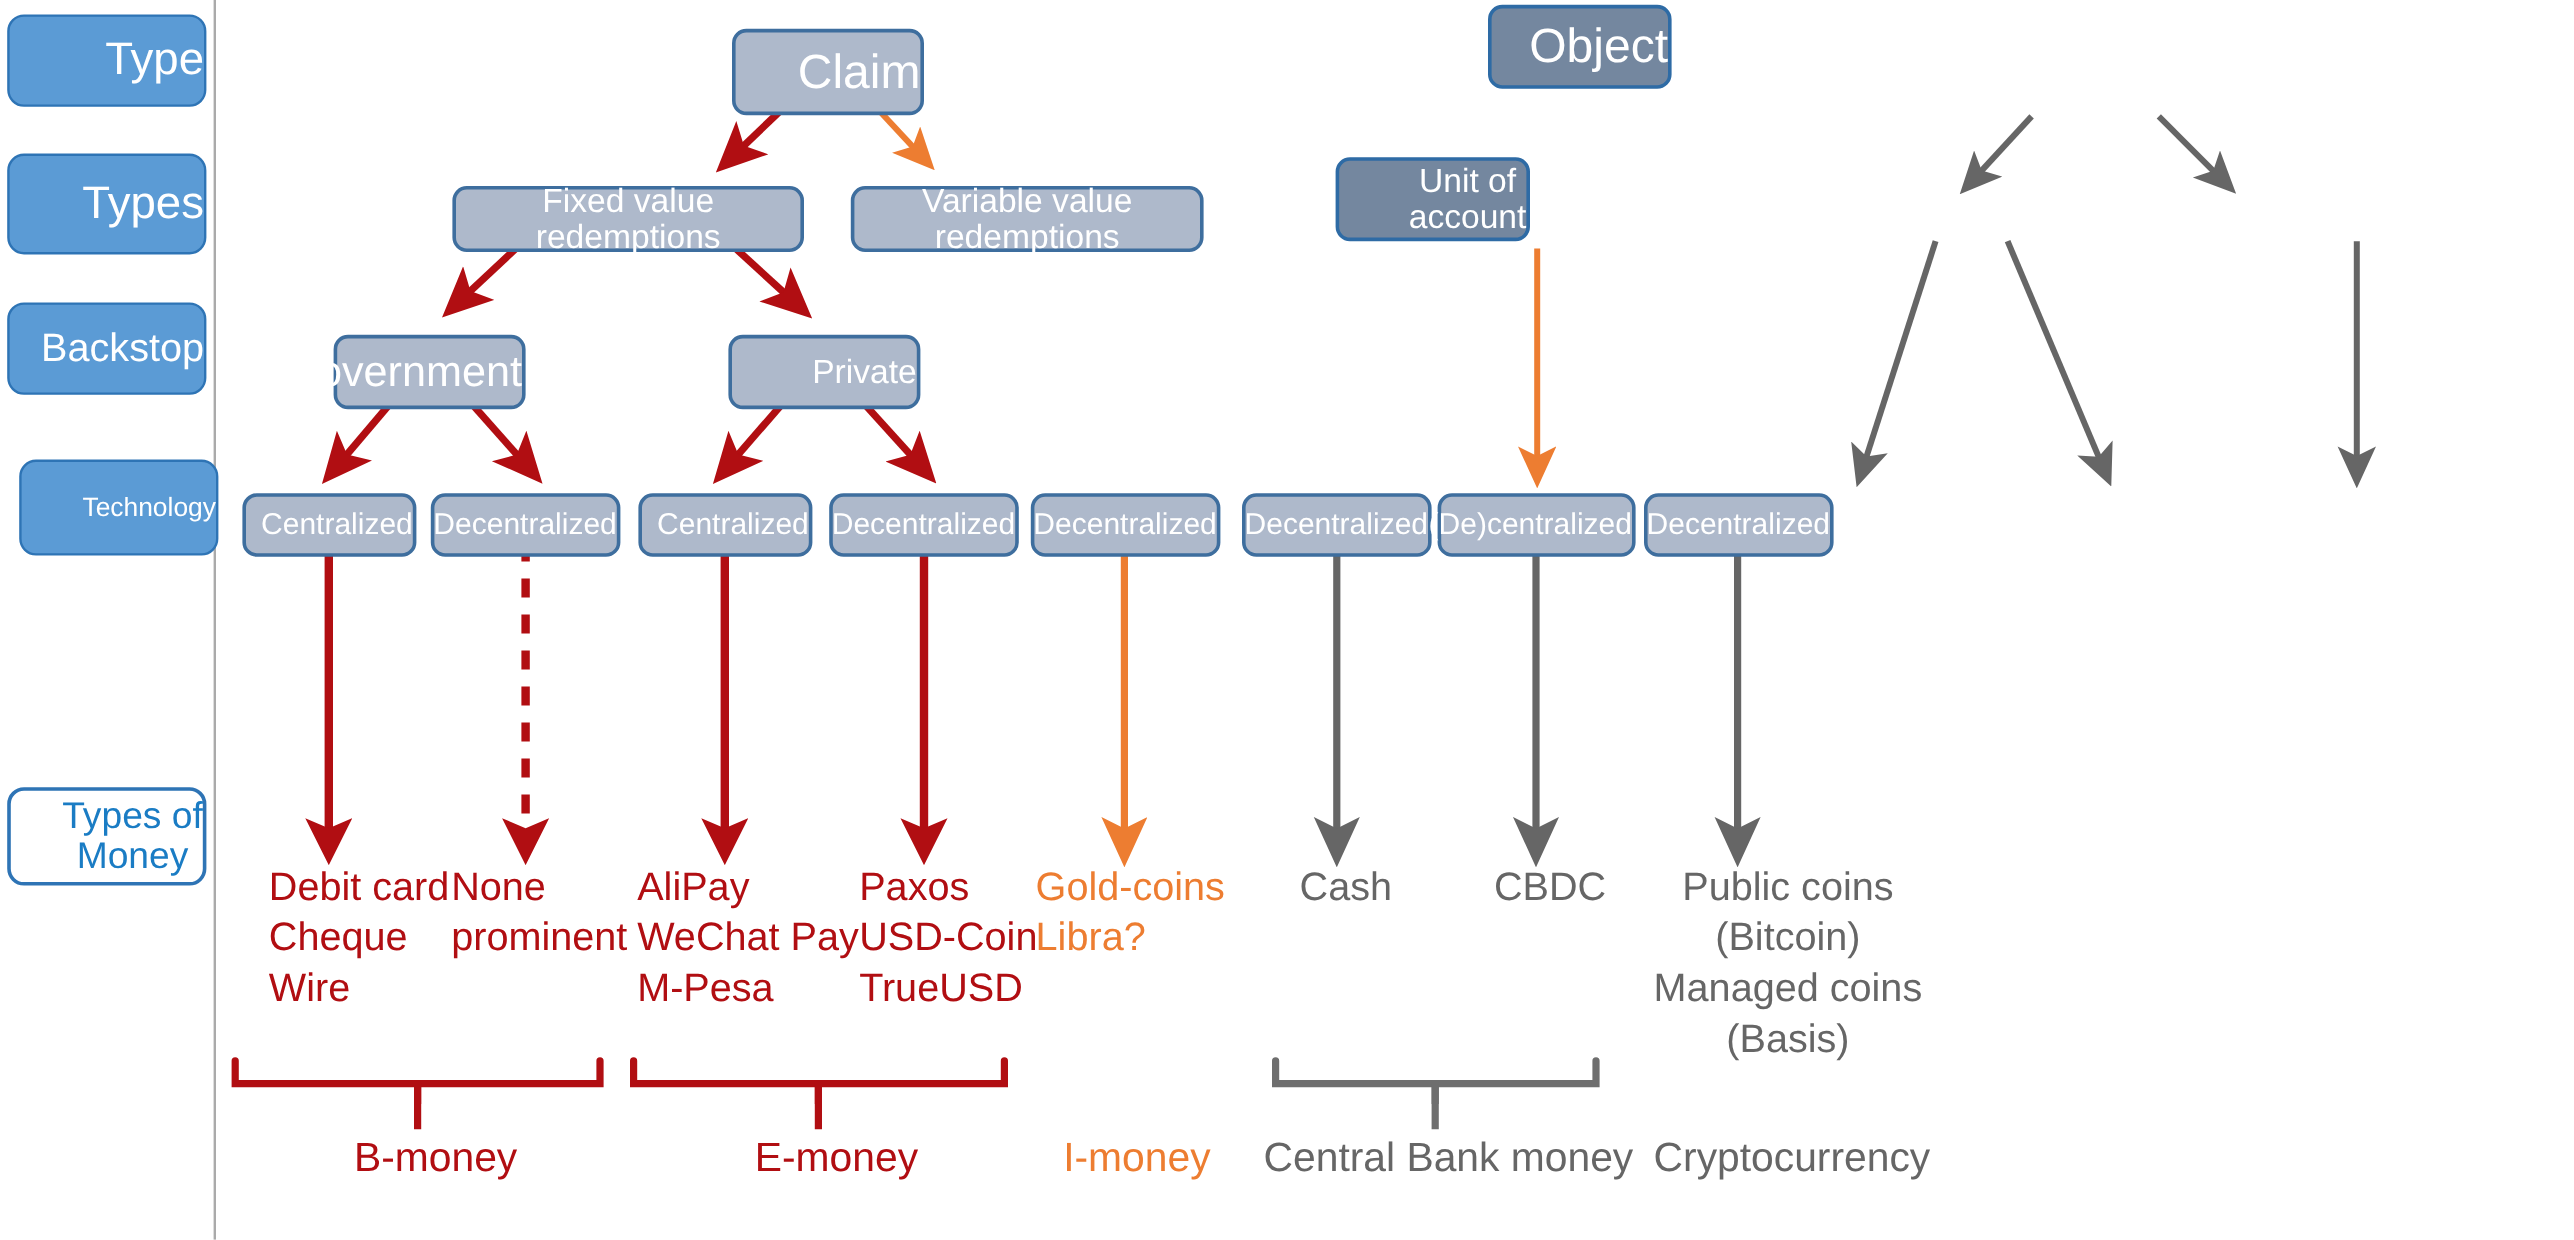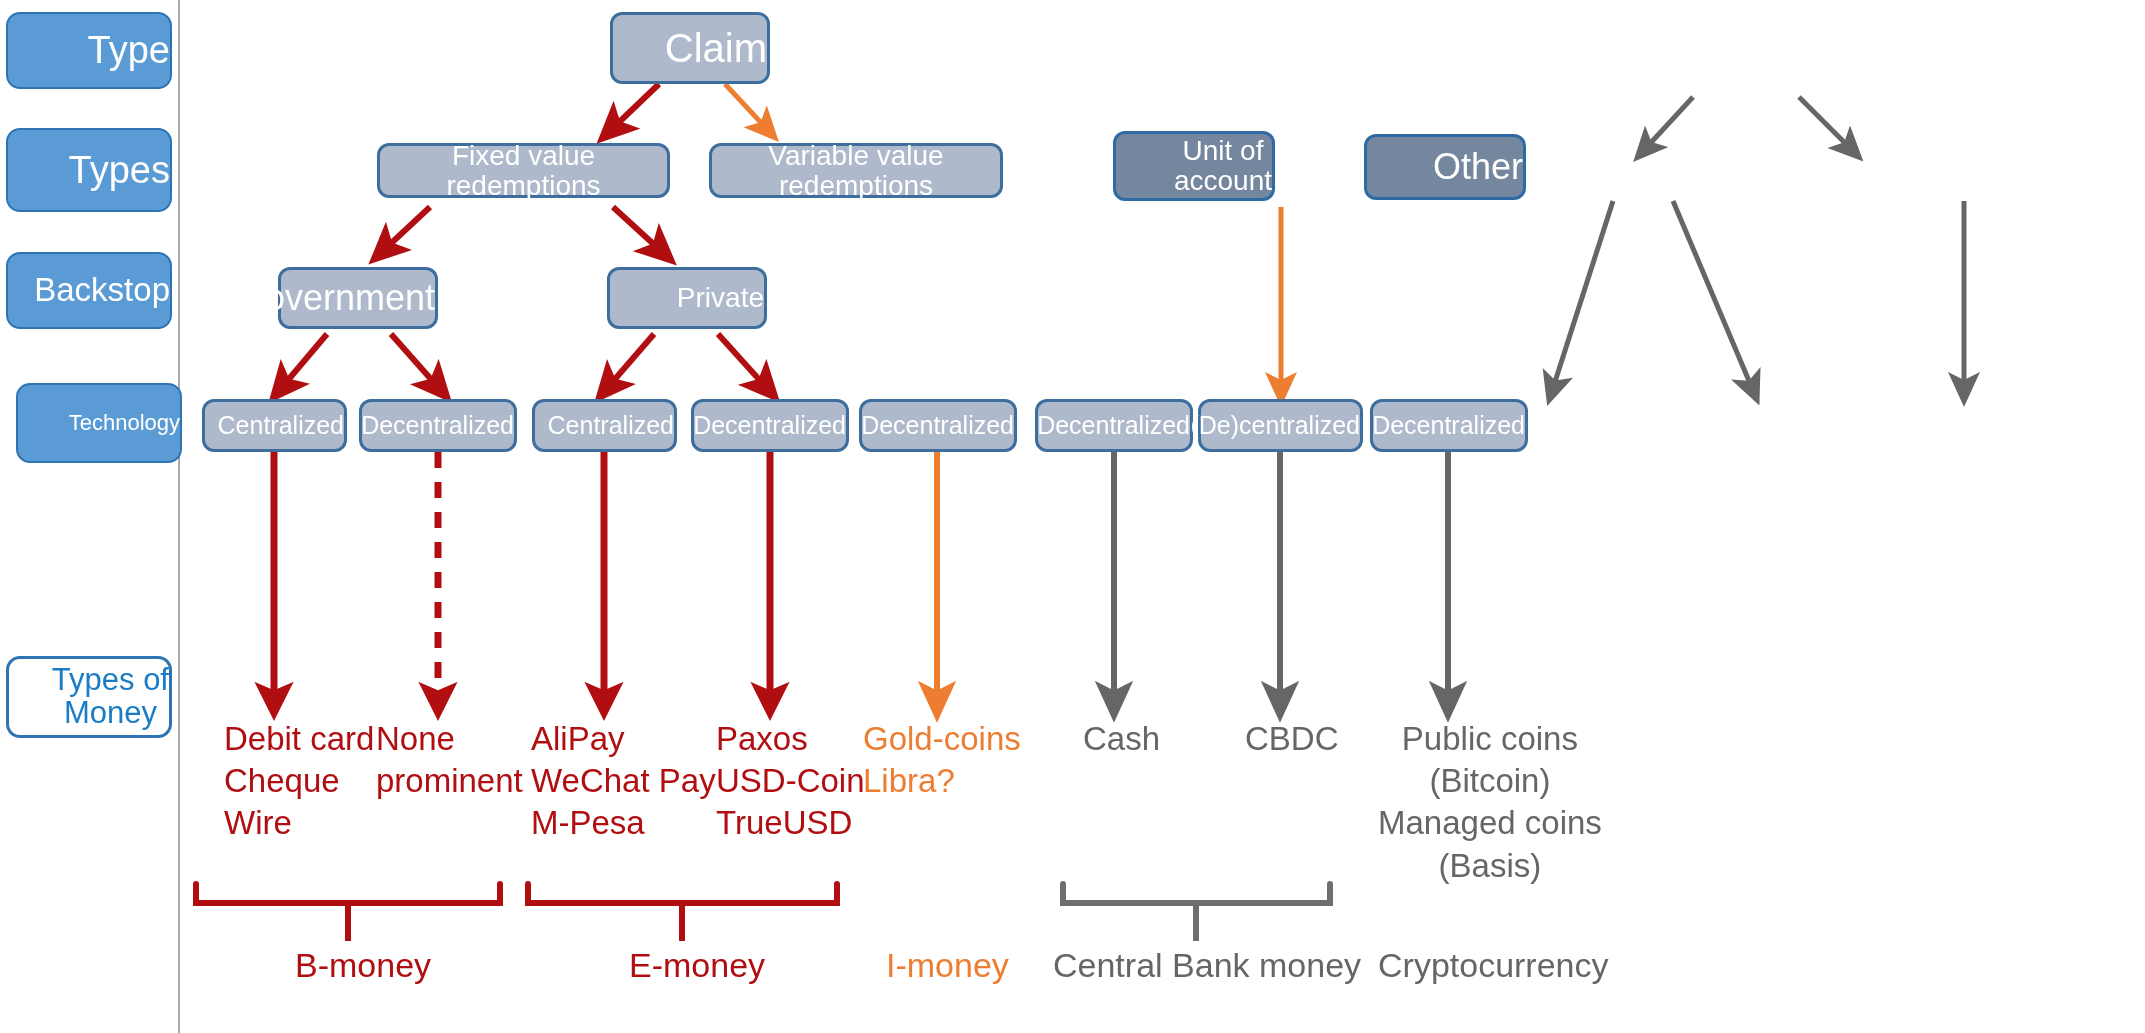--- a/index.html
+++ b/index.html
@@ -15,21 +15,21 @@
         justify-content:flex-end;text-align:center;line-height:1.06;
         border-radius:12px;color:#ffffff;}
 
   
   .rowlabel{background:#5B9BD5;border:2px solid #2E74B5;color:#ffffff;
             border-radius:14px;font-size:34px;}
   
   .rowlabel.hollow{background:#ffffff;border:3px solid #2E74B5;color:#1A7CC4;}
 
   
-  .nlight{background:#AEB9CB;border:3px solid #3E6E9E;color:#ffffff;}
+  .nlight{background:#AEB9CB;border:3px solid #3E6E9E;color:#ffffff;margin-top:12px;}
   
   .ndark{background:#74879F;border:3px solid #2E6BA5;color:#ffffff;}
 
   .divider{position:absolute;background:#AAAAAA;}
 
   
   .extext{position:absolute;white-space:pre;line-height:1.28;}
   .red{color:#B10E12;}
   .orange{color:#ED7D31;}
   .grey{color:#666666;}
@@ -125,37 +125,37 @@
 
   <div class="node rowlabel hollow" style="left:6px;top:656px;width:166px;height:82px;font-size:31px;white-space:pre;">
     <span>Types of
 Money</span>
   </div>
 
   <div class="node nlight" style="left:610px;top:12px;width:160px;height:72px;font-size:40px;">
     <span>Claim</span>
   </div>
 
+  <div class="node ndark" style="left:1240px;top:4px;width:153px;height:70px;font-size:40px;">
+    <span>Object</span>
+  </div>
 
   <div class="node nlight" style="left:377px;top:143px;width:293px;height:55px;font-size:28px;">
     <span>Fixed value redemptions</span>
   </div>
 
   <div class="node nlight" style="left:709px;top:143px;width:294px;height:55px;font-size:28px;">
     <span>Variable value redemptions</span>
   </div>
 
   <div class="node ndark" style="left:1113px;top:131px;width:162px;height:70px;font-size:28px;white-space:pre;">
     <span>Unit of
 account</span>
   </div>
 
-  <div class="node ndark" style="left:1364px;top:134px;width:162px;height:66px;font-size:36px;">
-    <span>Other</span>
-  </div>
 
   <div class="node nlight" style="left:278px;top:267px;width:160px;height:62px;font-size:36px;">
     <span>Government</span>
   </div>
 
   <div class="node nlight" style="left:607px;top:267px;width:160px;height:62px;font-size:28px;">
     <span>Private</span>
   </div>
 
   <div class="node nlight" style="left:202px;top:399px;width:145px;height:53px;font-size:25px;">

